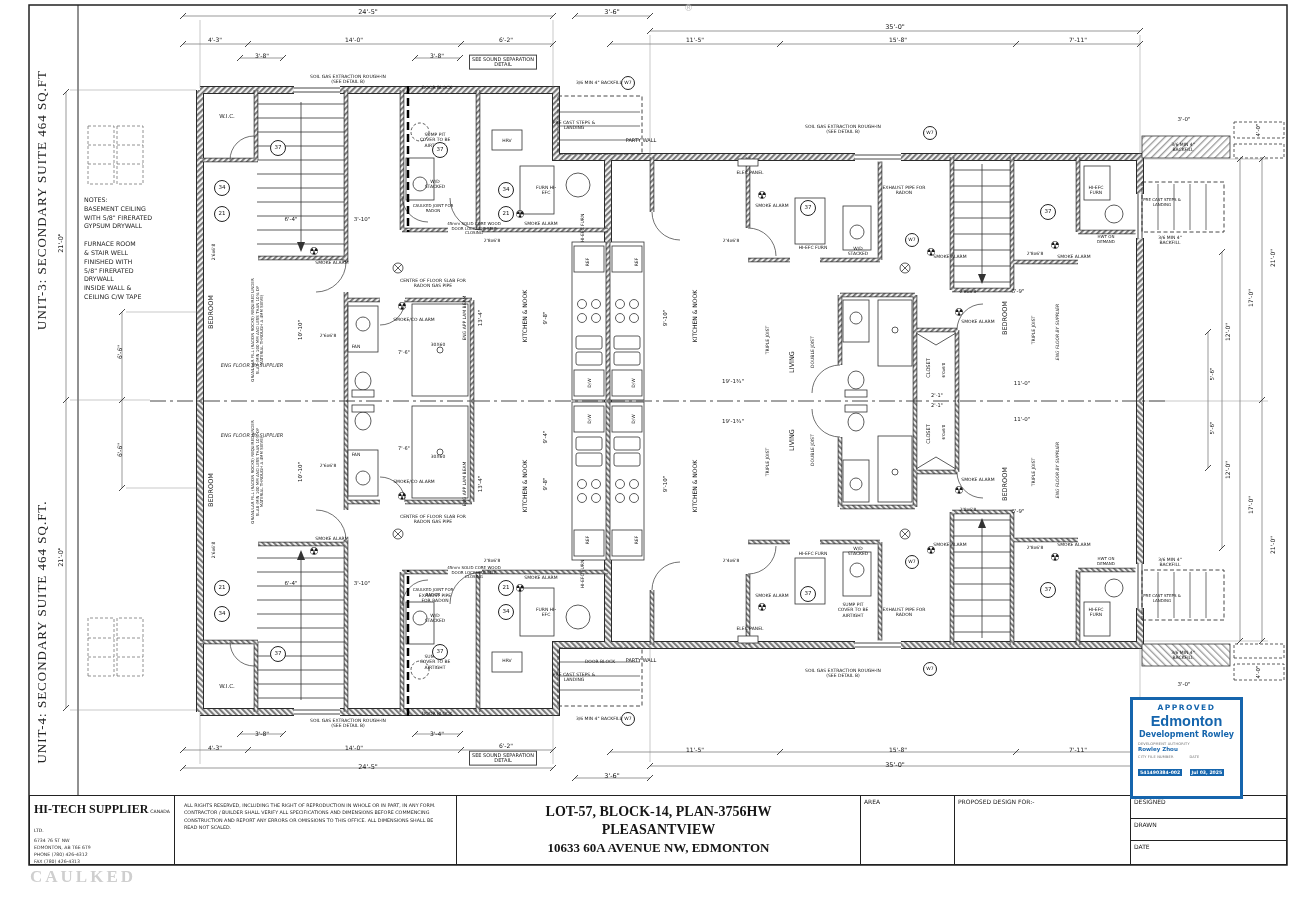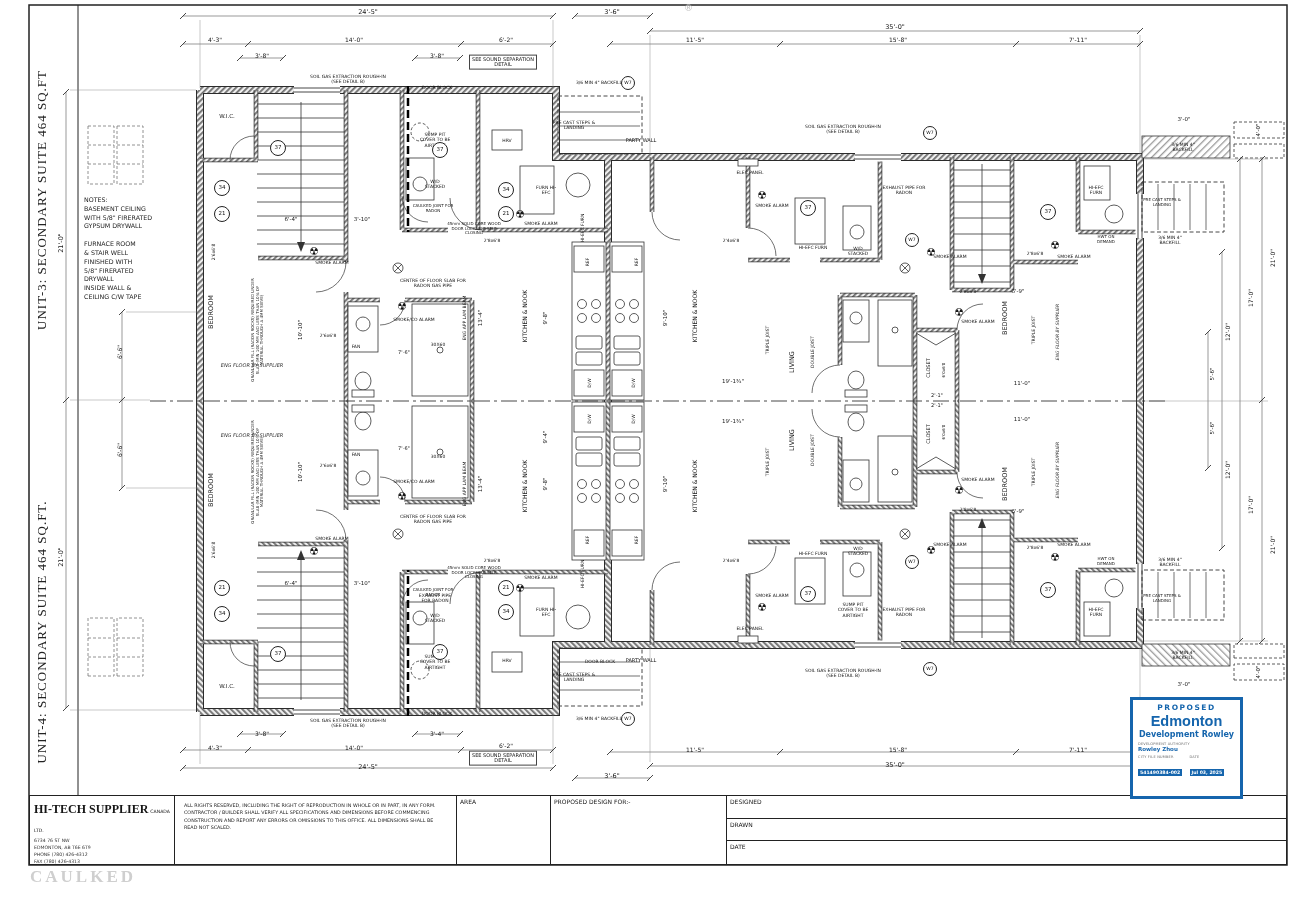--- a/index.html
+++ b/index.html
@@ -412,31 +412,36 @@
 
   <div id="titleblock">
     <div class="tb" id="tb-firm">
       <span class="fname">HI-TECH SUPPLIER</span><span class="fsub">CANADA LTD.</span>
       <div class="faddr">6734 76 ST NW
 EDMONTON, AB T6E 6T9
 PHONE (780) 426-4312
 FAX (780) 426-4313</div>
     </div>
     <div class="tb" id="tb-rights">ALL RIGHTS RESERVED, INCLUDING THE RIGHT OF REPRODUCTION IN WHOLE OR IN PART, IN ANY FORM. CONTRACTOR / BUILDER SHALL VERIFY ALL SPECIFICATIONS AND DIMENSIONS BEFORE COMMENCING CONSTRUCTION AND REPORT ANY ERRORS OR OMISSIONS TO THIS OFFICE. ALL DIMENSIONS SHALL BE READ NOT SCALED.</div>
+    <div class="tb" id="tb-project">
+      <div class="p1">LOT-57, BLOCK-14, PLAN-3756HW</div>
+      <div class="p2">PLEASANTVIEW</div>
+      <div class="p3">10633 60A AVENUE NW, EDMONTON</div>
+    </div>
     <div class="tb" id="tb-area">AREA</div>
     <div class="tb" id="tb-proposed">PROPOSED DESIGN FOR:-</div>
     <div class="tb" id="tb-stack">
       <div class="tr">DESIGNED</div>
       <div class="tr">DRAWN</div>
       <div class="tr">DATE</div>
     </div>
   </div>
 
   <div id="stamp">
-    <div class="approved">PROPOSED</div>
+    <div class="approved">APPROVED</div>
     <div class="logo">Edmonton</div>
     <div class="permit">Development Rowley</div>
     <div class="slabel">DEVELOPMENT AUTHORITY</div>
     <div class="sval">Rowley Zhou</div>
     <div class="srow">
       <div class="col">
         <div class="slabel">CITY FILE NUMBER</div>
         <span class="chip">541490384-002</span>
       </div>
       <div class="col">

